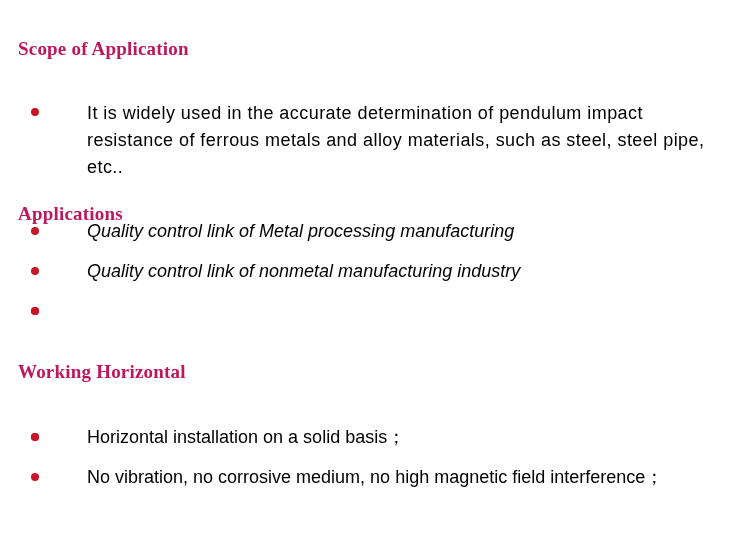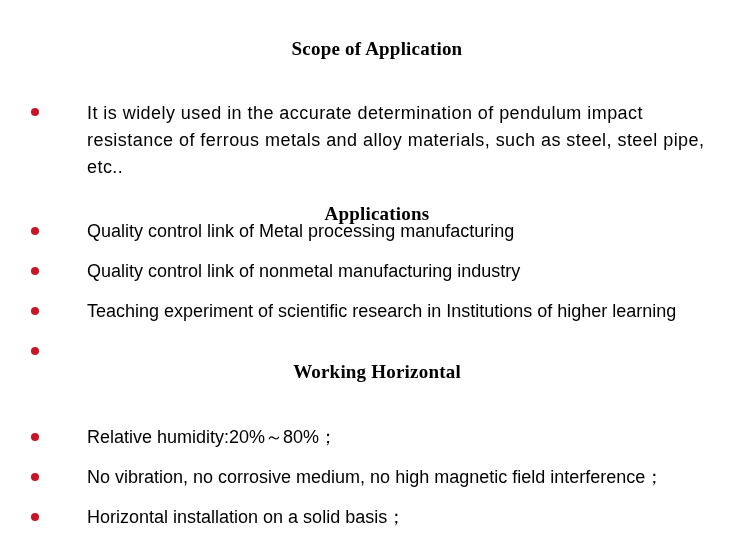--- a/index.html
+++ b/index.html
@@ -23,25 +23,24 @@
   }
   .section {
     position: absolute;
     left: 14px;
     right: 14px;
   }
   h2.heading {
     font-family: "Liberation Serif", serif;
     font-weight: bold;
     font-size: 19px;
-    color: #000000;
+    color: #be185d;
     margin: 0;
     padding: 0 0 0 4px;
     letter-spacing: 0.2px;
-    text-align: center;
   }
   ul.bullets {
     list-style: none;
     margin: 0;
     padding: 0;
   }
   ul.bullets li {
     position: relative;
     padding-left: 57px;
     font-size: 18px;
@@ -60,21 +59,21 @@
   }
   
   #scope-heading { top: 38px; }
   #scope-list { top: 84px; }
   #scope-list li {
     letter-spacing: 0.45px;
     line-height: 27px;
   }
   
   #applications-heading { top: 155px; margin-top: 48px; }
-  #applications-list { top: 203px; }
+  #applications-list { top: 203px; font-style: italic; }
   #applications-list li { line-height: 24px; }
   
   #working-heading { top: 361px; }
   #working-list { top: 409px; }
   #working-list li { line-height: 24px; }
 </style>
 </head>
 <body>
 
 <div class="page">
@@ -99,41 +98,39 @@
       <li>
         <span class="dot"></span>
         <span>Quality control link of Metal processing manufacturing</span>
       </li>
       <li>
         <span class="dot"></span>
         <span>Quality control link of nonmetal manufacturing industry</span>
       </li>
       <li>
         <span class="dot"></span>
-        <span>Teaching experiment of scientific research in Institutions of higher learning</span>
       </li>
       <li>
         <span class="dot"></span>
       </li>
     </ul>
   </div>
 
   <div class="section" id="working-heading">
     <h2 class="heading">Working Horizontal</h2>
   </div>
   <div class="section" id="working-list">
     <ul class="bullets">
       <li>
         <span class="dot"></span>
-        <span>Relative humidity:20%～80%；</span>
+      </li>
+      <li>
+        <span class="dot"></span>
+        <span>Horizontal installation on a solid basis；</span>
       </li>
       <li>
         <span class="dot"></span>
         <span>No vibration, no corrosive medium, no high magnetic field interference；</span>
-      </li>
-      <li>
-        <span class="dot"></span>
-        <span>Horizontal installation on a solid basis；</span>
       </li>
     </ul>
   </div>
 
 </div>
 
 </body></html>

